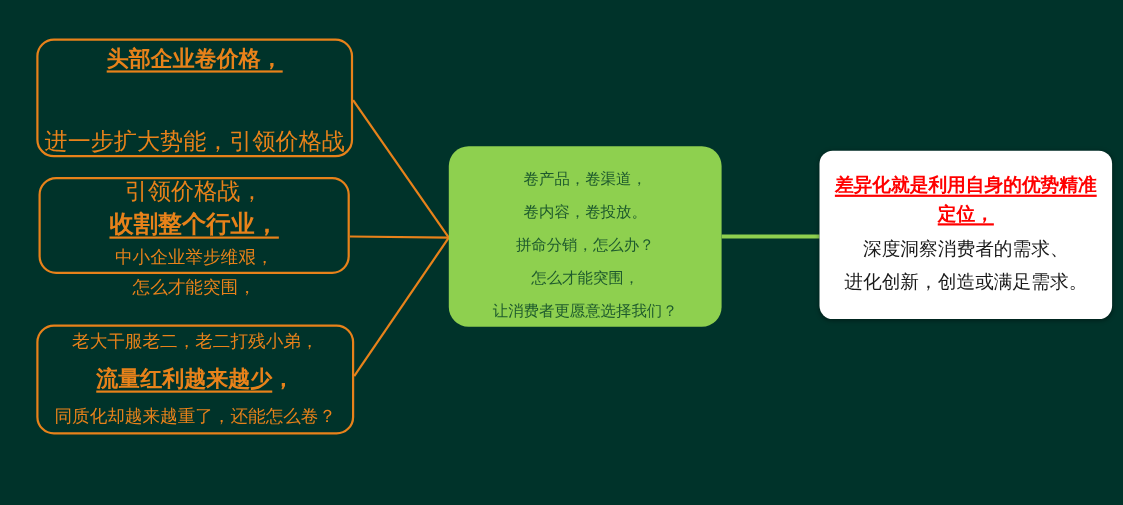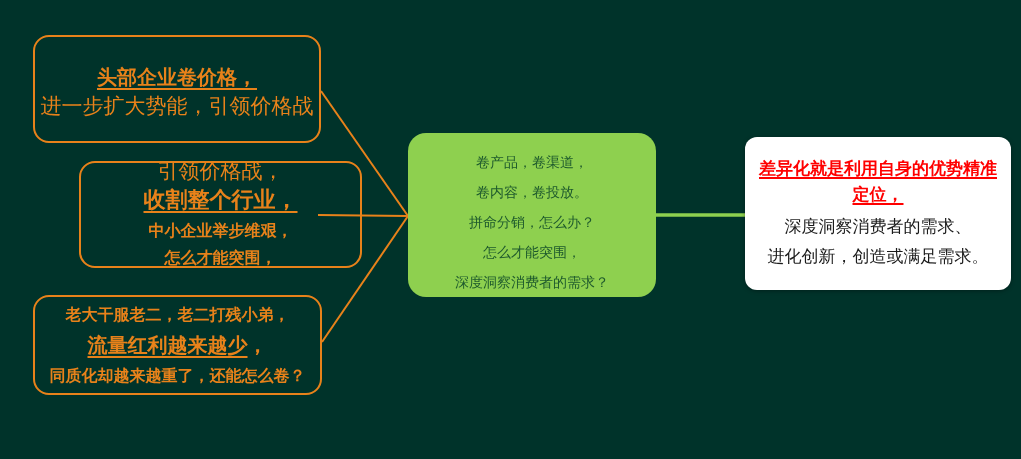--- a/index.html
+++ b/index.html
@@ -20,34 +20,34 @@
   .canvas{position:relative;width:1021px;height:459px;background:var(--c-background);}
   .connectors{position:absolute;left:0;top:0;width:1021px;height:459px;pointer-events:none;}
   .orange-line{stroke:var(--c-orange);stroke-width:2;fill:none;}
   .green-line{stroke:var(--c-light-green);stroke-width:3.5;fill:none;}
 
   .topic-box{
     position:absolute;
     border:2px solid var(--c-orange);
     border-radius:16px;
     color:var(--c-orange);
-    display:flex;flex-direction:column;justify-content:center;align-items:center;
+    display:flex;flex-direction:column;justify-content:space-between;align-items:center;
     text-align:center;
     background:transparent;
     cursor:pointer;
   }
   .box-1{left:33px;top:35px;width:288px;height:108px;}
-  .box-2{left:35px;top:161px;width:283px;height:107px;margin-left:44px;}
+  .box-2{left:35px;top:161px;width:283px;height:88px;}
   .box-3{left:33px;top:295px;width:289px;height:100px;}
 
   .ln{white-space:nowrap;}
   .u{text-decoration:underline;text-decoration-thickness:1.5px;text-underline-offset:4px;}
   .t20{font-size:20px;font-weight:bold;line-height:34px;}
   .t22{font-size:22px;font-weight:bold;line-height:34px;}
-  .t16{font-size:16px;line-height:27px;font-weight:bold;}
+  .t16{font-size:16px;line-height:27px;}
   .t15{font-size:21px;line-height:24px;}
 
   .center-box{
     position:absolute;left:408px;top:133px;width:248px;height:164px;
     background:var(--c-light-green);
     border-radius:18px;
     color:var(--c-center-text);
     display:flex;flex-direction:column;justify-content:flex-end;align-items:center;
     text-align:center;
     font-size:14px;line-height:30px;
@@ -100,21 +100,21 @@
     <div class="ln t16">老大干服老二，老二打残小弟，</div>
     <div class="ln t20"><span class="u">流量红利越来越少</span><span>，</span></div>
     <div class="ln t16">同质化却越来越重了，还能怎么卷？</div>
   </div>
 
   <div class="center-box">
     <div class="ln">卷产品，卷渠道，</div>
     <div class="ln">卷内容，卷投放。</div>
     <div class="ln">拼命分销，怎么办？</div>
     <div class="ln">怎么才能突围，</div>
-    <div class="ln">深度洞察消费者的需求？</div>
+    <div class="ln">让消费者更愿意选择我们？</div>
   </div>
 
   <div class="answer-box">
     <div class="answer-title">差异化就是利用自身的优势精准定位，</div>
     <div class="answer-line">深度洞察消费者的需求、</div>
     <div class="answer-line">进化创新，创造或满足需求。</div>
   </div>
 
 </div>
 

